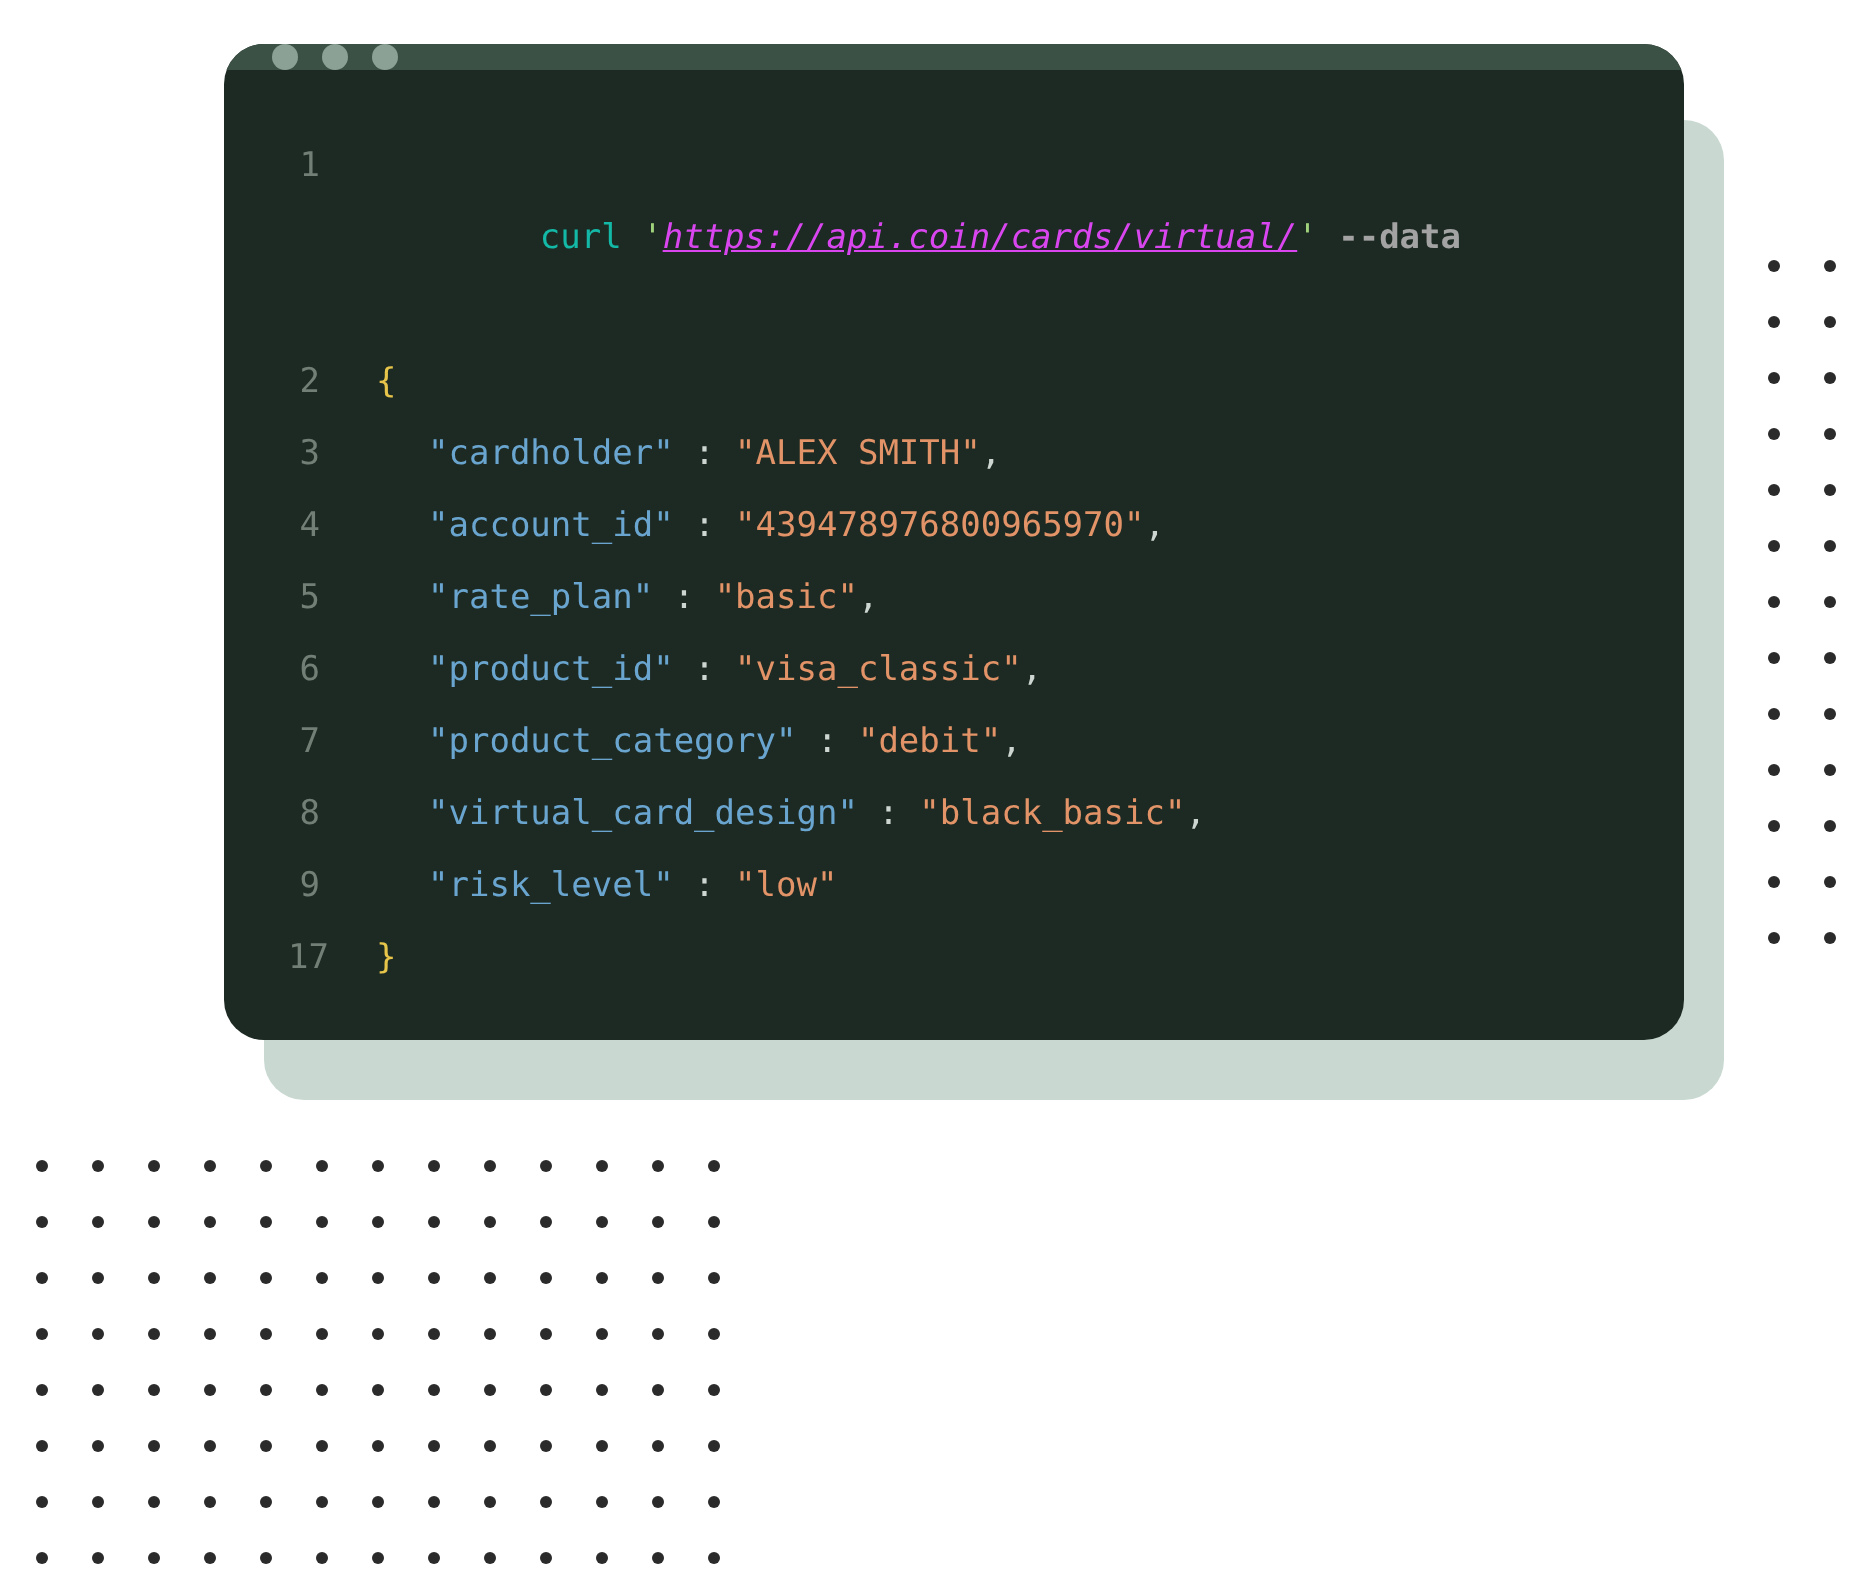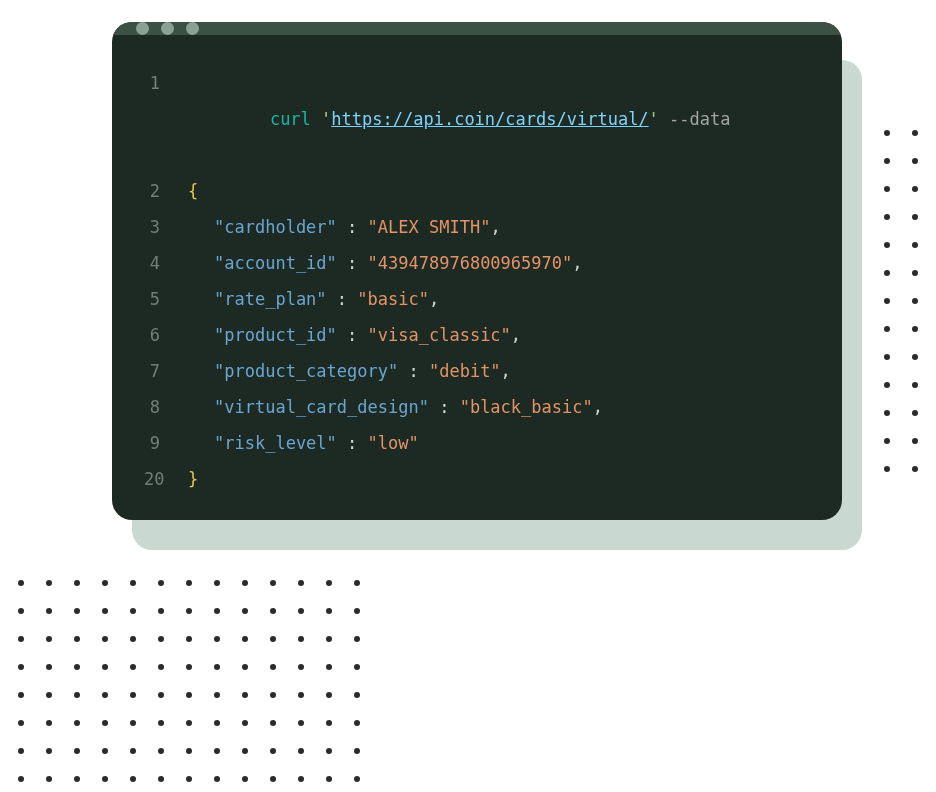--- a/index.html
+++ b/index.html
@@ -87,23 +87,23 @@
       padding-right: 28px;
       flex-shrink: 0;
       user-select: none;
     }
     .code-content {
       white-space: pre;
     }
     .indent-1 { padding-left: 0; }
     .indent-2 { padding-left: 26px; }
     .tok-plain { color: #14b8a6; }
-    .tok-url { color: #7dd3fc; text-decoration: underline; }
+    .tok-url { color: #d946ef; text-decoration: underline; font-style: italic; }
     .tok-quote-url { color: #9fd27a; }
-    .tok-flag { color: #a3a3a3; }
+    .tok-flag { color: #a3a3a3; font-weight: bold; }
     .tok-brace { color: #e7c44a; }
     .tok-key { color: #6aa5d0; }
     .tok-punct { color: #cdd6d1; }
     .tok-string { color: #e29367; }
   </style>
 </head>
 <body>
 
 <div class="dot-grid right">
     <div class="dot"></div>
@@ -304,18 +304,18 @@
       <span class="line-number">8</span>
       <span class="code-content indent-2"><span class="tok-key">"virtual_card_design"</span><span class="tok-punct"> : </span><span class="tok-string">"black_basic"</span><span class="tok-punct">,</span></span>
     </div>
 
     <div class="code-line">
       <span class="line-number">9</span>
       <span class="code-content indent-2"><span class="tok-key">"risk_level"</span><span class="tok-punct"> : </span><span class="tok-string">"low"</span><span class="tok-punct"></span></span>
     </div>
 
     <div class="code-line">
-      <span class="line-number">20</span>
+      <span class="line-number">17</span>
       <span class="code-content indent-1"><span class="tok-brace">}</span></span>
     </div>
 
   </div>
 </div>
 
 </body></html>

